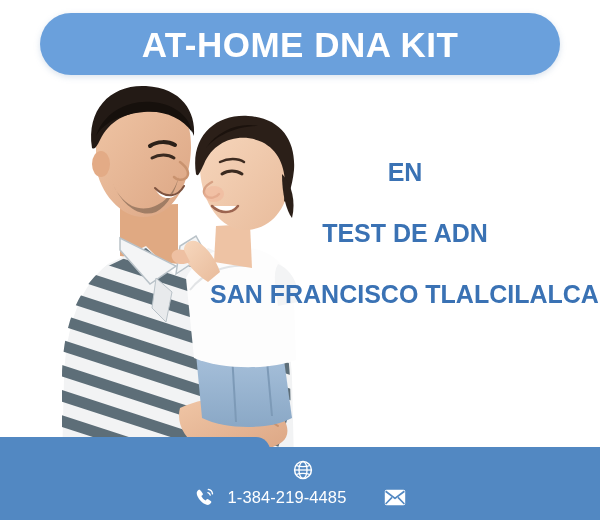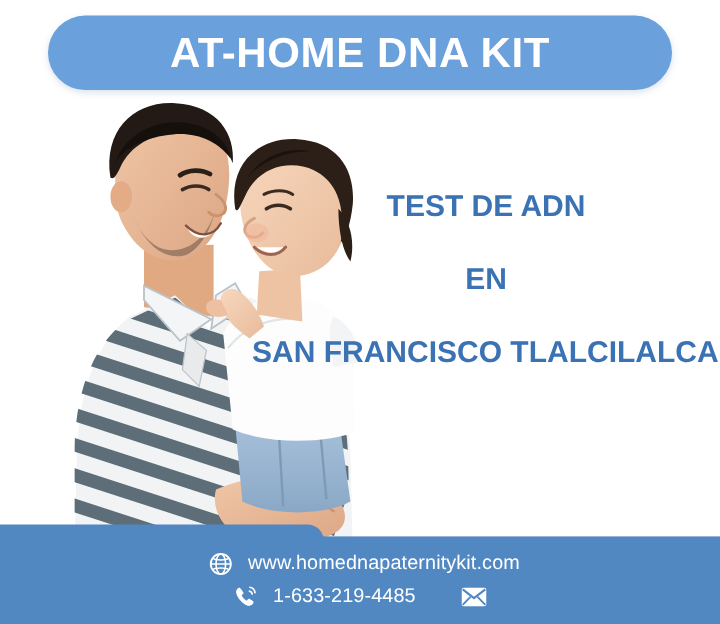--- a/index.html
+++ b/index.html
@@ -263,58 +263,57 @@
 
       <ellipse cx="214" cy="116" rx="10" ry="8" fill="#f0b79a" opacity="0.55"></ellipse>
     </svg>
   </div>
 
   <div class="header-banner">
     <div class="header-title">AT-HOME DNA KIT</div>
   </div>
 
   <div class="headline-block">
+    <div class="headline-line line-2">EN</div>
     <div class="headline-line line-1">TEST DE ADN</div>
-    <div class="headline-line line-2">EN</div>
     <div class="headline-line line-3">SAN FRANCISCO TLALCILALCAL</div>
   </div>
 
   <div class="footer-step"></div>
   <div class="footer"></div>
   <div class="footer-content">
 
     <div class="contact-row row-1">
       <div class="contact-item">
         <span class="contact-icon">
           <svg width="20" height="20" viewBox="0 0 20 20" xmlns="http://www.w3.org/2000/svg" aria-hidden="true">
             <circle cx="10" cy="10" r="8.4" fill="none" stroke="#ffffff" stroke-width="1.5"></circle>
             <ellipse cx="10" cy="10" rx="4" ry="8.4" fill="none" stroke="#ffffff" stroke-width="1.3"></ellipse>
             <line x1="1.6" y1="10" x2="18.4" y2="10" stroke="#ffffff" stroke-width="1.3"></line>
             <path d="M3.4 5.4 C6 7 14 7 16.6 5.4" fill="none" stroke="#ffffff" stroke-width="1.2"></path>
             <path d="M3.4 14.6 C6 13 14 13 16.6 14.6" fill="none" stroke="#ffffff" stroke-width="1.2"></path>
           </svg>
         </span>
-        <span class="contact-text">www.homednapaternitykit.com</span>
       </div>
     </div>
 
     <div class="contact-row row-2">
       <div class="contact-item">
         <span class="contact-icon">
           <svg width="21" height="21" viewBox="0 0 21 21" xmlns="http://www.w3.org/2000/svg" aria-hidden="true">
             <path d="M5.2 2.6 C3.6 3.4 2.4 5.2 2.8 7 C3.6 11.4 8.2 16.4 12.6 17.8
                      C14.4 18.3 16.2 17.3 17.1 15.8 C17.5 15.1 17.3 14.3 16.7 13.9
                      L14.2 12.2 C13.6 11.8 12.8 12 12.4 12.6 L11.7 13.6
                      C9.9 12.7 8.1 10.8 7.3 9 L8.3 8.3 C8.9 7.9 9.1 7.1 8.7 6.5
                      L7 4 C6.6 3.4 5.9 3.2 5.2 2.6 Z" fill="#ffffff"></path>
             <path d="M14.3 2.4 C16.6 2.8 18.2 4.6 18.5 6.8" fill="none" stroke="#ffffff" stroke-width="1.4" stroke-linecap="round"></path>
             <path d="M13.9 5.6 C15.2 5.9 16 6.8 16.2 8" fill="none" stroke="#ffffff" stroke-width="1.4" stroke-linecap="round"></path>
           </svg>
         </span>
-        <span class="contact-text">1-633-219-4485</span>
+        <span class="contact-text">1-384-219-4485</span>
       </div>
 
       <div class="contact-item">
         <span class="contact-icon">
           <svg width="22" height="17" viewBox="0 0 22 17" xmlns="http://www.w3.org/2000/svg" aria-hidden="true">
             <rect x="0.8" y="0.8" width="20.4" height="15.4" rx="1.6" fill="#ffffff"></rect>
             <path d="M1.6 2.2 L11 9.4 L20.4 2.2" fill="none" stroke="#5288c2" stroke-width="1.8" stroke-linejoin="round"></path>
             <path d="M1.6 15 L8 8.4 M20.4 15 L14 8.4" fill="none" stroke="#5288c2" stroke-width="1.6"></path>
           </svg>
         </span>

